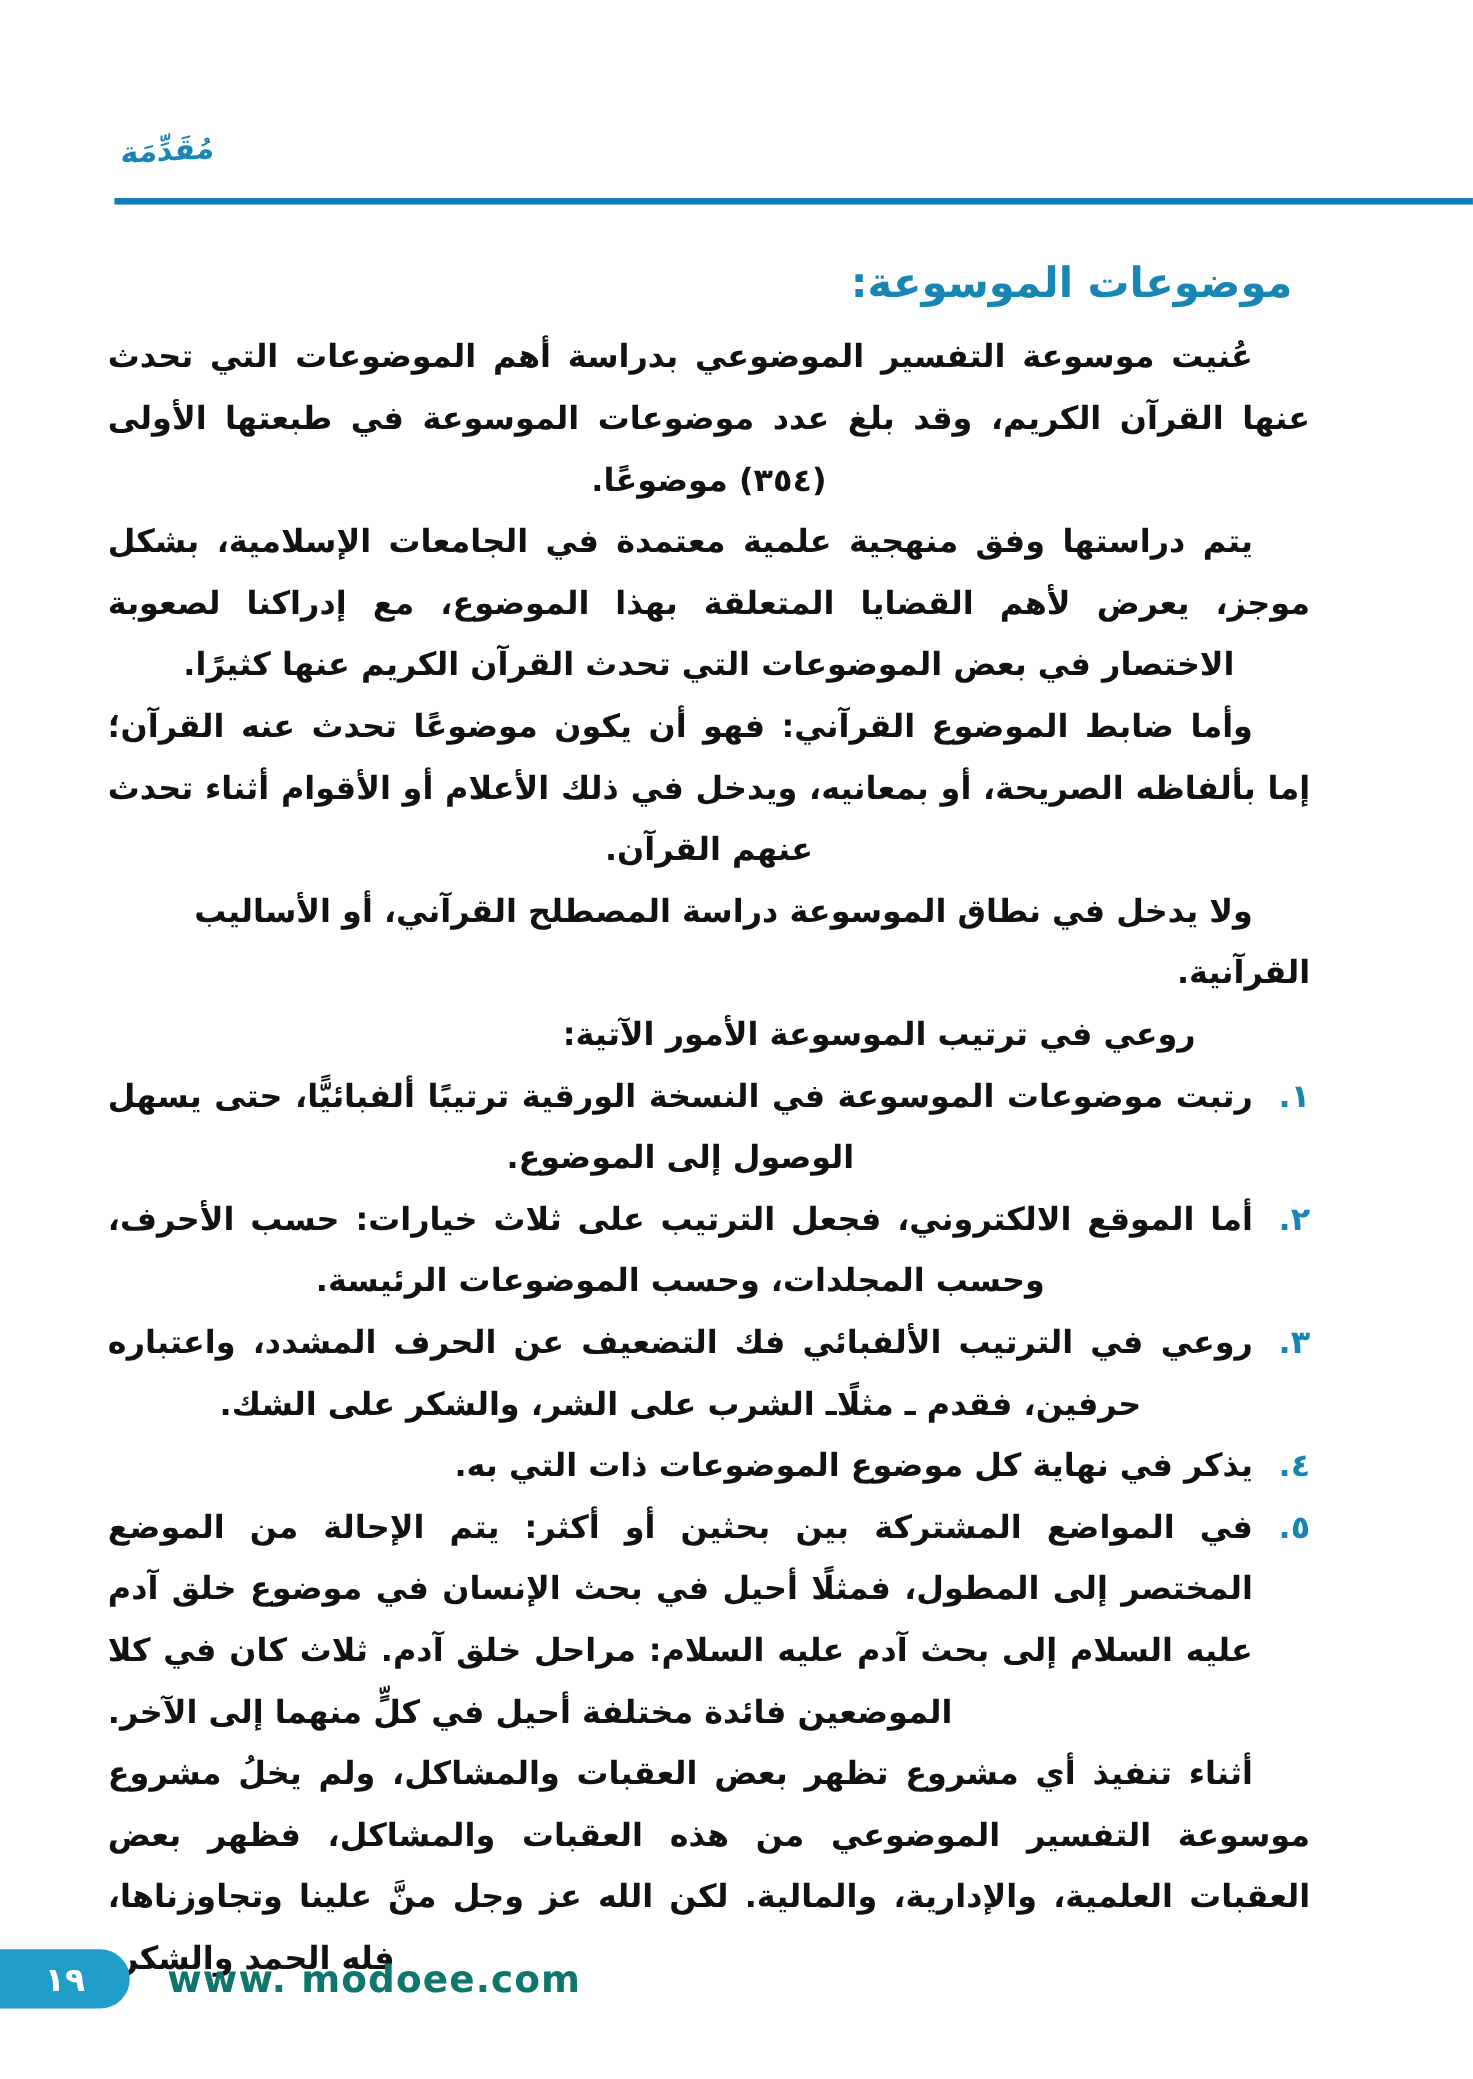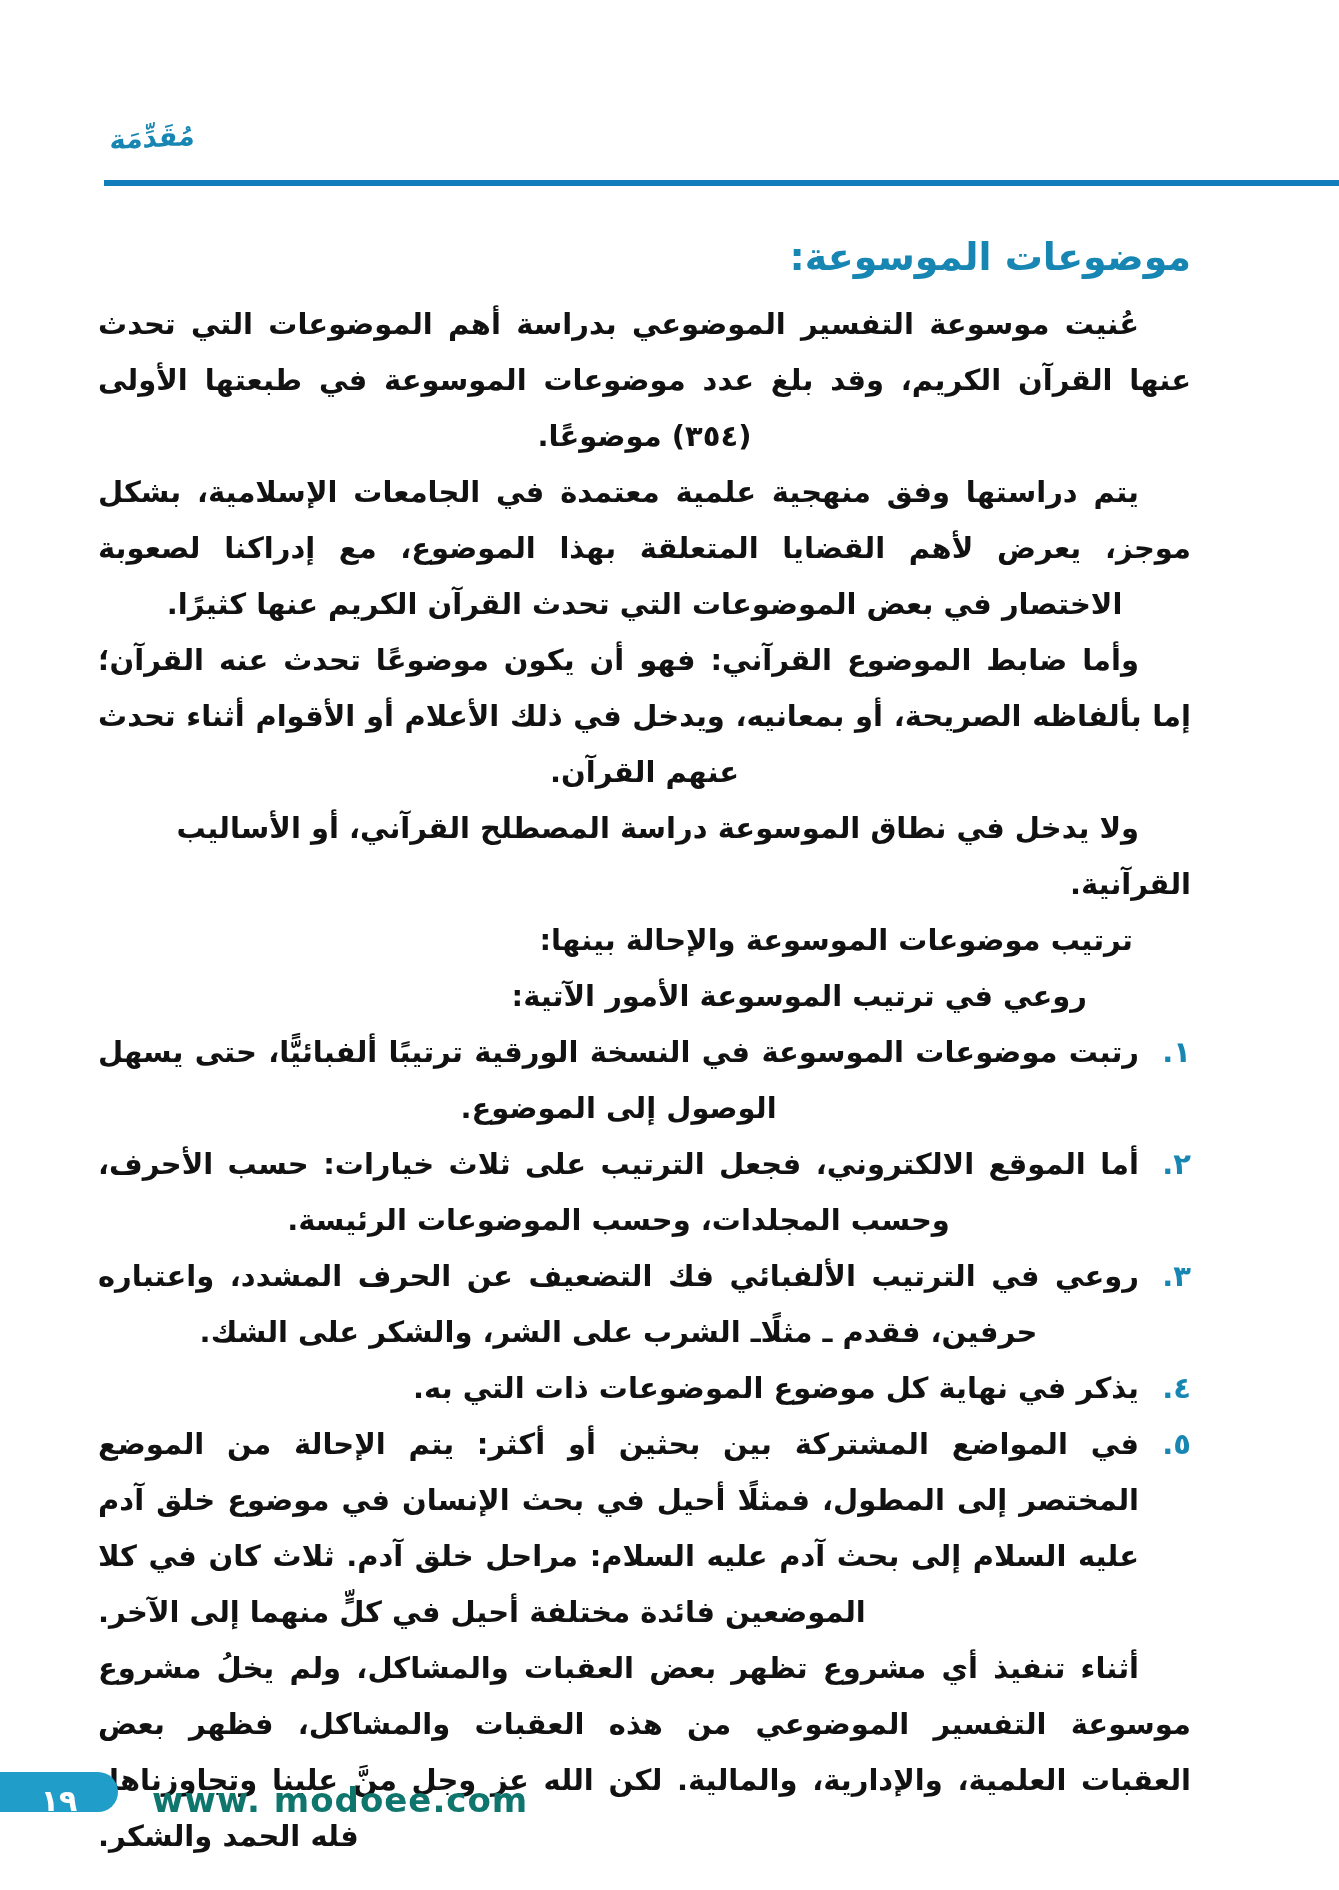--- a/index.html
+++ b/index.html
@@ -41,21 +41,21 @@
     top: 228px;
     right: 148px;
     left: 98px;
     direction: rtl;
     color: #121212;
     font-weight: bold;
     font-size: 29px;
     line-height: 56px;
   }
   h1.section {
-    margin: 0 0 10px 0;
+    margin: 0 16px 10px 0;
     font-size: 38px;
     line-height: 58px;
     color: #1886b3;
     font-weight: bold;
     text-align: right;
   }
   h1.section.obstacles {
     margin: 8px 0 8px 0;
   }
   p.body {
@@ -99,21 +99,21 @@
   .olist-item .itext.last-center { text-align-last: center; }
   .olist-item .itext.last-left   { text-align-last: left; }
   .olist-item .itext.last-right  { text-align-last: right; }
 
   
   .page-tab {
     position: absolute;
     left: 0;
     top: 1772px;
     width: 118px;
-    height: 40px;
+    height: 54px;
     background: #209ec9;
     border-radius: 0 29px 29px 0;
   }
   .page-tab .pnum {
     display: block;
     width: 100%;
     text-align: center;
     color: #ffffff;
     font-size: 30px;
     font-weight: bold;
@@ -142,21 +142,20 @@
   <h1 class="section">موضوعات الموسوعة:</h1>
 
   <p class="body indent last-center">عُنيت موسوعة التفسير الموضوعي بدراسة أهم الموضوعات التي تحدث عنها القرآن الكريم، وقد بلغ عدد موضوعات الموسوعة في طبعتها الأولى (٣٥٤) موضوعًا.</p>
 
   <p class="body indent last-center">يتم دراستها وفق منهجية علمية معتمدة في الجامعات الإسلامية، بشكل موجز، يعرض لأهم القضايا المتعلقة بهذا الموضوع، مع إدراكنا لصعوبة الاختصار في بعض الموضوعات التي تحدث القرآن الكريم عنها كثيرًا.</p>
 
   <p class="body indent last-center">وأما ضابط الموضوع القرآني: فهو أن يكون موضوعًا تحدث عنه القرآن؛ إما بألفاظه الصريحة، أو بمعانيه، ويدخل في ذلك الأعلام أو الأقوام أثناء تحدث عنهم القرآن.</p>
 
   <p class="single-right">ولا يدخل في نطاق الموسوعة دراسة المصطلح القرآني، أو الأساليب القرآنية.</p>
 
-  <p class="subhead sub1">ترتيب موضوعات الموسوعة والإحالة بينها:</p>
 
   <p class="subhead sub2">روعي في ترتيب الموسوعة الأمور الآتية:</p>
 
   <div class="olist">
     <div class="olist-item">
       <span class="num">١.</span>
       <span class="itext last-center">رتبت موضوعات الموسوعة في النسخة الورقية ترتيبًا ألفبائيًّا، حتى يسهل الوصول إلى الموضوع.</span>
     </div>
     <div class="olist-item">
       <span class="num">٢.</span>

